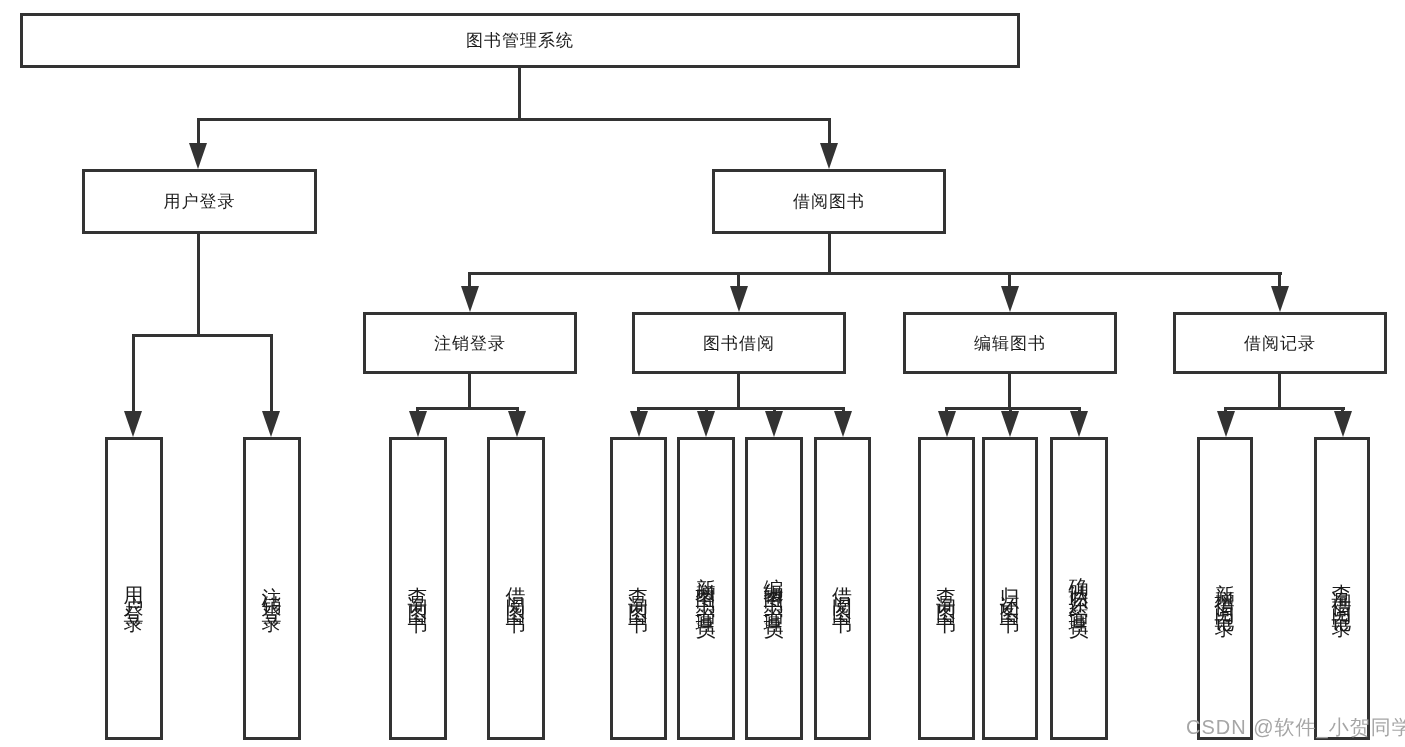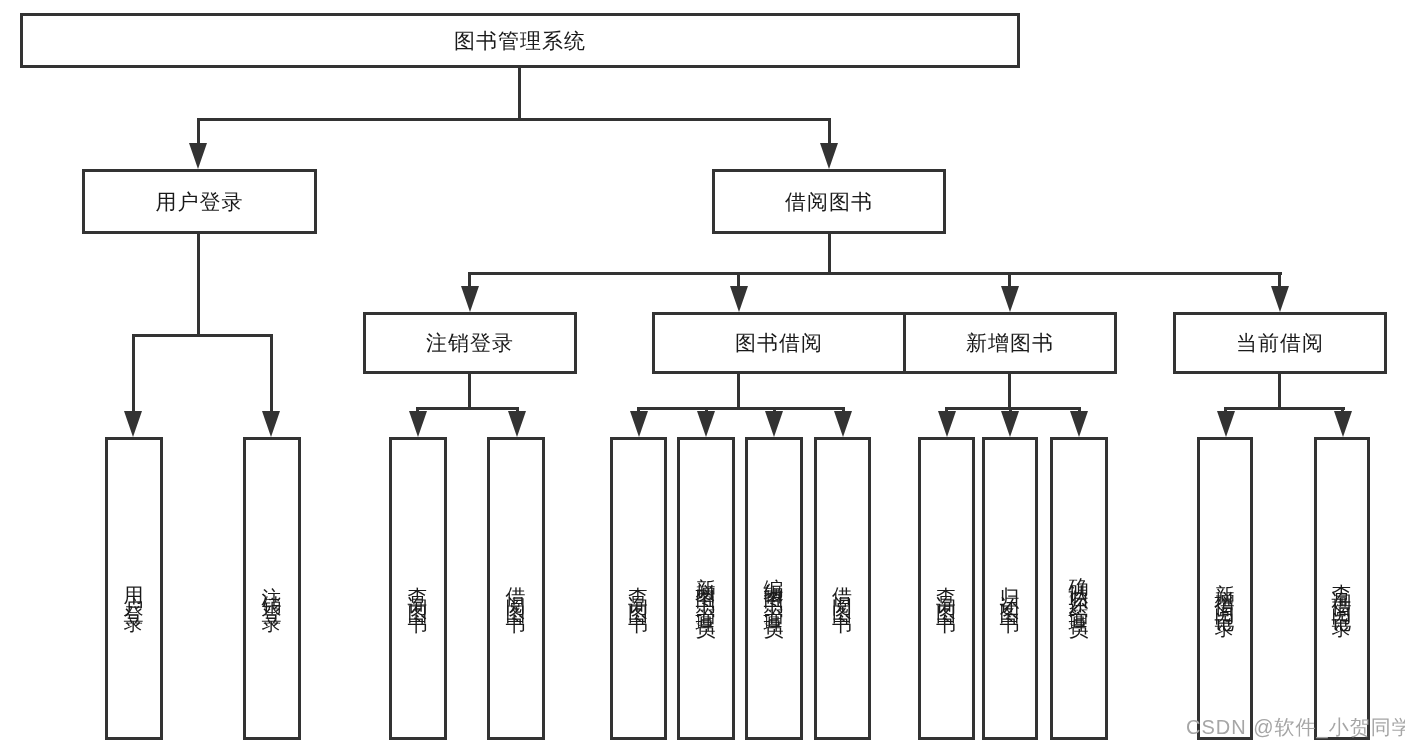--- a/index.html
+++ b/index.html
@@ -20,21 +20,21 @@
     position:absolute;
     box-sizing:border-box;
     border:3px solid var(--line);
     background:#ffffff;
     display:flex;
     align-items:center;
     justify-content:center;
     color:var(--text);
   }
   .hlabel{
-    font-size:21px;
+    font-size:17px;
     letter-spacing:1px;
     white-space:nowrap;
   }
   .vlabel{
     writing-mode:vertical-rl;
     font-size:20px;
     letter-spacing:9px;
     line-height:1;
     white-space:nowrap;
   }
@@ -96,28 +96,28 @@
   <div class="line" style="left:737px;top:272px;width:3px;height:18px"></div>
   <div class="arrowhead" style="left:730px;top:286px"></div>
   <div class="line" style="left:1008px;top:272px;width:3px;height:18px"></div>
   <div class="arrowhead" style="left:1001px;top:286px"></div>
   <div class="line" style="left:1278px;top:272px;width:3px;height:18px"></div>
   <div class="arrowhead" style="left:1271px;top:286px"></div>
 
   <div class="box" style="left:363px;top:312px;width:214px;height:62px">
     <span class="hlabel">注销登录</span>
   </div>
-  <div class="box" style="left:652px;top:312px;width:254px;height:62px">
+  <div class="box" style="left:632px;top:312px;width:214px;height:62px">
     <span class="hlabel">图书借阅</span>
   </div>
   <div class="box" style="left:903px;top:312px;width:214px;height:62px">
-    <span class="hlabel">新增图书</span>
+    <span class="hlabel">编辑图书</span>
   </div>
   <div class="box" style="left:1173px;top:312px;width:214px;height:62px">
-    <span class="hlabel">当前借阅</span>
+    <span class="hlabel">借阅记录</span>
   </div>
 
   <div class="line" style="left:468px;top:374px;width:3px;height:36px"></div>
   <div class="line" style="left:416px;top:407px;width:103px;height:3px"></div>
   <div class="line" style="left:416px;top:407px;width:3px;height:8px"></div>
   <div class="arrowhead" style="left:409px;top:411px"></div>
   <div class="line" style="left:516px;top:407px;width:3px;height:8px"></div>
   <div class="arrowhead" style="left:508px;top:411px"></div>
 
   <div class="line" style="left:737px;top:374px;width:3px;height:36px"></div>

